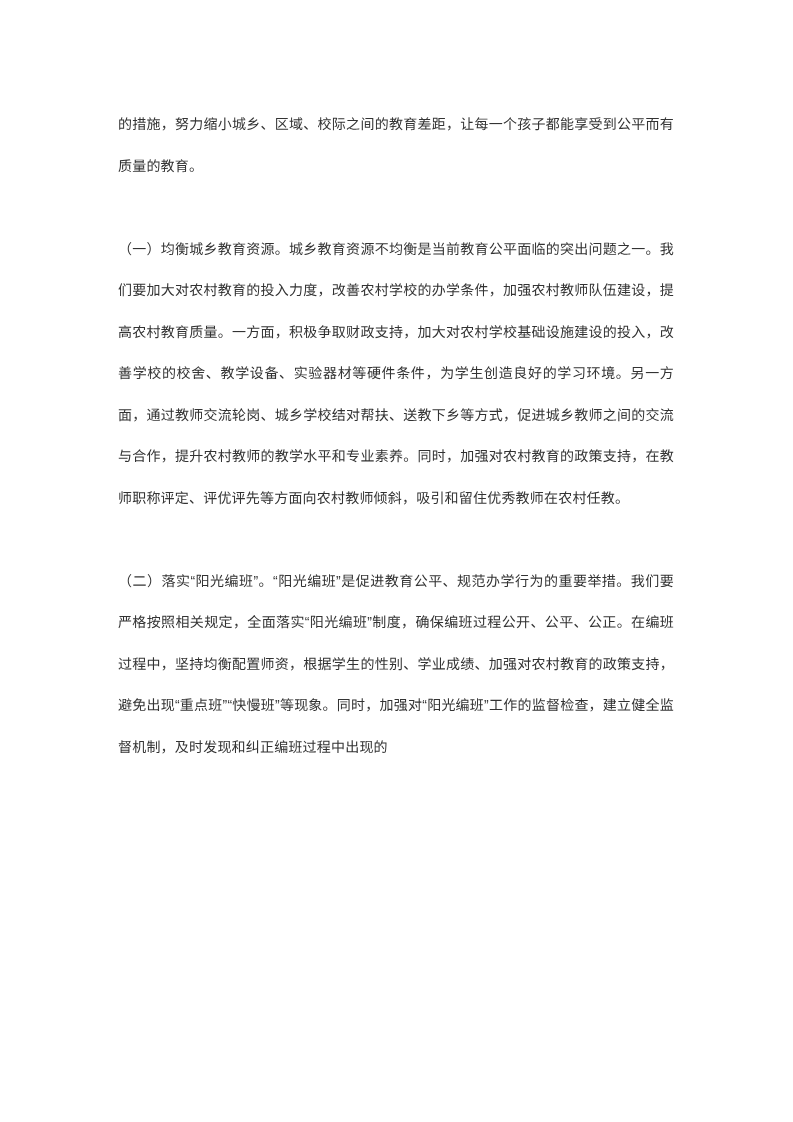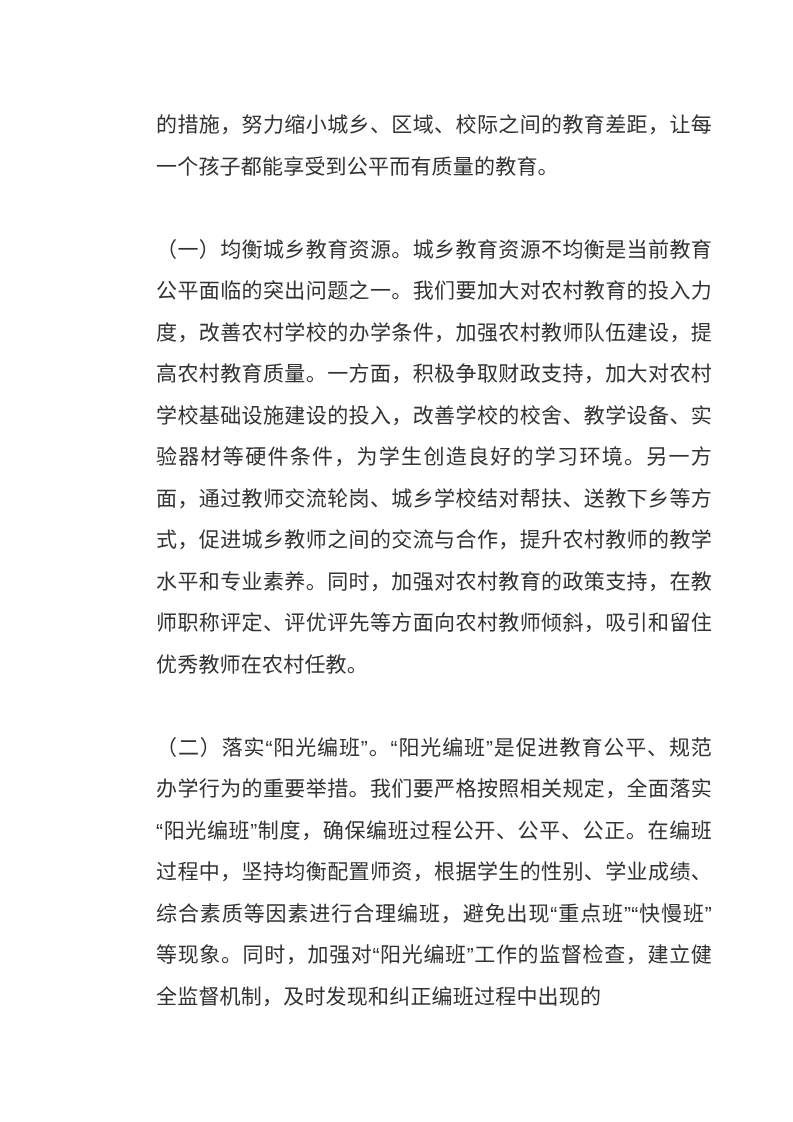--- a/index.html
+++ b/index.html
@@ -21,37 +21,36 @@
     width: 793px;
     height: 1122px;
     background: #ffffff;
   }
   .doc-content {
     position: absolute;
     left: 118px;
     top: 104px;
     width: 556px;
     color: #333333;
-    font-size: 21px;
+    font-size: 14px;
     line-height: 41.5px;
     text-align: justify;
     text-justify: inter-ideograph;
     word-break: break-all;
     letter-spacing: 0.2px;
-    margin-left: 38px;
   }
   .doc-content p {
     margin: 0 0 41.5px 0;
   }
   .doc-content p:last-child {
     margin-bottom: 0;
   }
 </style>
 </head>
 <body>
 
 <div class="doc-page">
   <div class="doc-content">
     <p>的措施，努力缩小城乡、区域、校际之间的教育差距，让每一个孩子都能享受到公平而有质量的教育。</p>
     <p>（一）均衡城乡教育资源。城乡教育资源不均衡是当前教育公平面临的突出问题之一。我们要加大对农村教育的投入力度，改善农村学校的办学条件，加强农村教师队伍建设，提高农村教育质量。一方面，积极争取财政支持，加大对农村学校基础设施建设的投入，改善学校的校舍、教学设备、实验器材等硬件条件，为学生创造良好的学习环境。另一方面，通过教师交流轮岗、城乡学校结对帮扶、送教下乡等方式，促进城乡教师之间的交流与合作，提升农村教师的教学水平和专业素养。同时，加强对农村教育的政策支持，在教师职称评定、评优评先等方面向农村教师倾斜，吸引和留住优秀教师在农村任教。</p>
-    <p>（二）落实“阳光编班”。“阳光编班”是促进教育公平、规范办学行为的重要举措。我们要严格按照相关规定，全面落实“阳光编班”制度，确保编班过程公开、公平、公正。在编班过程中，坚持均衡配置师资，根据学生的性别、学业成绩、综合素质等因素进行合理编班，避免出现“重点班”“快慢班”等现象。同时，加强对“阳光编班”工作的监督检查，建立健全监督机制，及时发现和纠正编班过程中出现的</p>
+    <p>（二）落实“阳光编班”。“阳光编班”是促进教育公平、规范办学行为的重要举措。我们要严格按照相关规定，全面落实“阳光编班”制度，确保编班过程公开、公平、公正。在编班过程中，坚持均衡配置师资，根据学生的性别、学业成绩、加强对农村教育的政策支持，避免出现“重点班”“快慢班”等现象。同时，加强对“阳光编班”工作的监督检查，建立健全监督机制，及时发现和纠正编班过程中出现的</p>
   </div>
 </div>
 
 </body></html>

